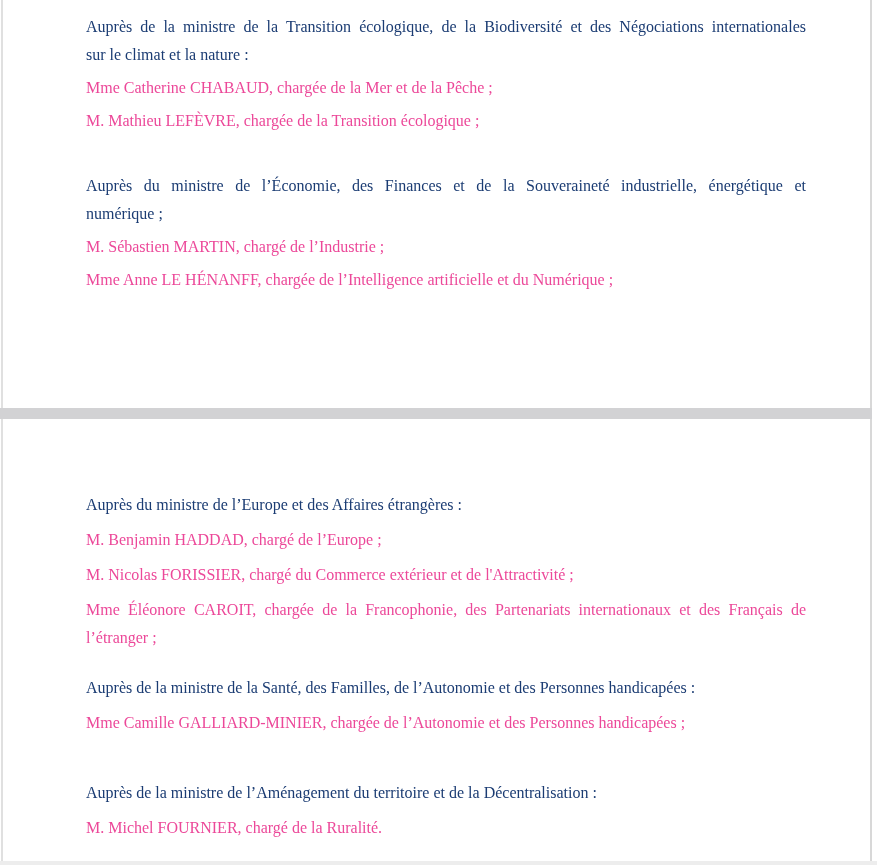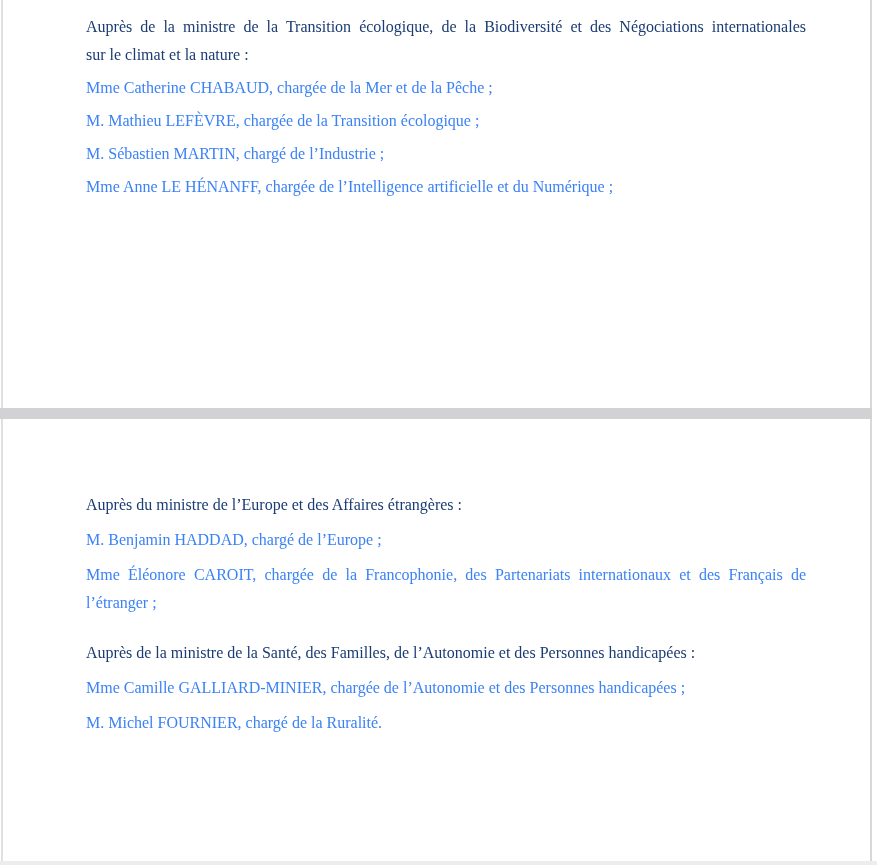--- a/index.html
+++ b/index.html
@@ -42,21 +42,21 @@
     position: absolute;
     bottom: 0; left: 0;
     width: 877px; height: 4px;
     background: #EDEDED;
   }
   .para {
     width: 720px;
     margin: 0 0 5px 0;
     font-size: 16px;
     line-height: 28px;
-    color: #3b82f6;
+    color: #ec4899;
   }
   .page-2 .para { margin-bottom: 7px; font-family: Liberation Serif, serif; }
   .para.heading { color: #1B3C73; }
   .line { min-height: 28px; }
   .line.stretch {
     text-align: justify;
     text-align-last: justify;
   }
   .mt-sec  { margin-top: 37px; }  
   .mt-sec2 { margin-top: 22px; }  
@@ -78,20 +78,24 @@
     </div>
 
     <div class="para">
       <div class="line">Mme Catherine CHABAUD, chargée de la Mer et de la Pêche ;</div>
     </div>
 
     <div class="para">
       <div class="line">M. Mathieu LEFÈVRE, chargée de la Transition écologique ;</div>
     </div>
 
+    <div class="para heading mt-sec">
+      <div class="line stretch">Auprès du ministre de l’Économie, des Finances et de la Souveraineté industrielle, énergétique et</div>
+      <div class="line">numérique ;</div>
+    </div>
 
     <div class="para">
       <div class="line">M. Sébastien MARTIN, chargé de l’Industrie ;</div>
     </div>
 
     <div class="para">
       <div class="line">Mme Anne LE HÉNANFF, chargée de l’Intelligence artificielle et du Numérique ;</div>
     </div>
 
   </div>
@@ -101,34 +105,40 @@
   <div class="page page-2">
 
     <div class="para heading">
       <div class="line">Auprès du ministre de l’Europe et des Affaires étrangères :</div>
     </div>
 
     <div class="para">
       <div class="line">M. Benjamin HADDAD, chargé de l’Europe ;</div>
     </div>
 
+    <div class="para">
+      <div class="line">M. Nicolas FORISSIER, chargé du Commerce extérieur et de l'Attractivité ;</div>
+    </div>
 
     <div class="para">
       <div class="line stretch">Mme Éléonore CAROIT, chargée de la Francophonie, des Partenariats internationaux et des Français de</div>
       <div class="line">l’étranger ;</div>
     </div>
 
     <div class="para heading mt-sec2">
       <div class="line">Auprès de la ministre de la Santé, des Familles, de l’Autonomie et des Personnes handicapées :</div>
     </div>
 
     <div class="para">
       <div class="line">Mme Camille GALLIARD-MINIER, chargée de l’Autonomie et des Personnes handicapées ;</div>
     </div>
 
+    <div class="para heading mt-sec3">
+      <div class="line">Auprès de la ministre de l’Aménagement du territoire et de la Décentralisation :</div>
+    </div>
 
     <div class="para">
       <div class="line">M. Michel FOURNIER, chargé de la Ruralité.</div>
     </div>
 
   </div>
 
   <div class="bottom-shade"></div>
 
 </div>

